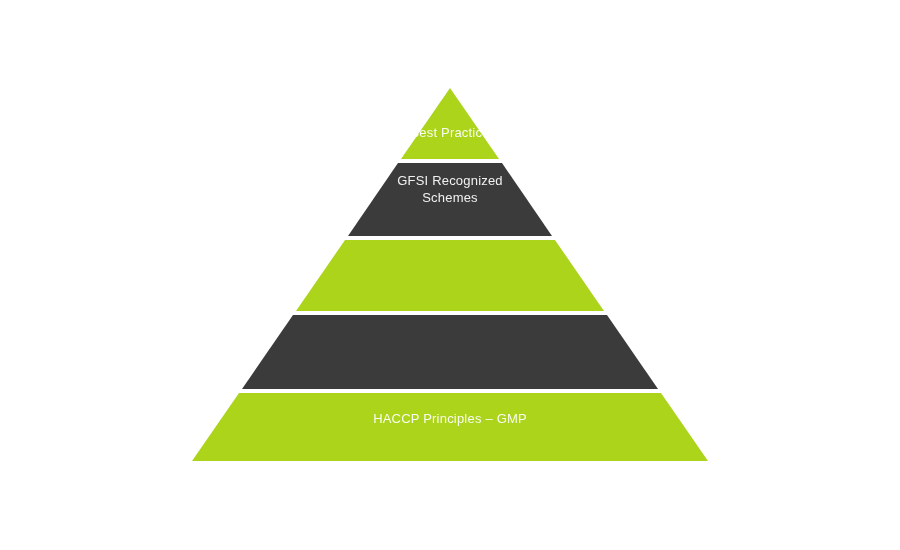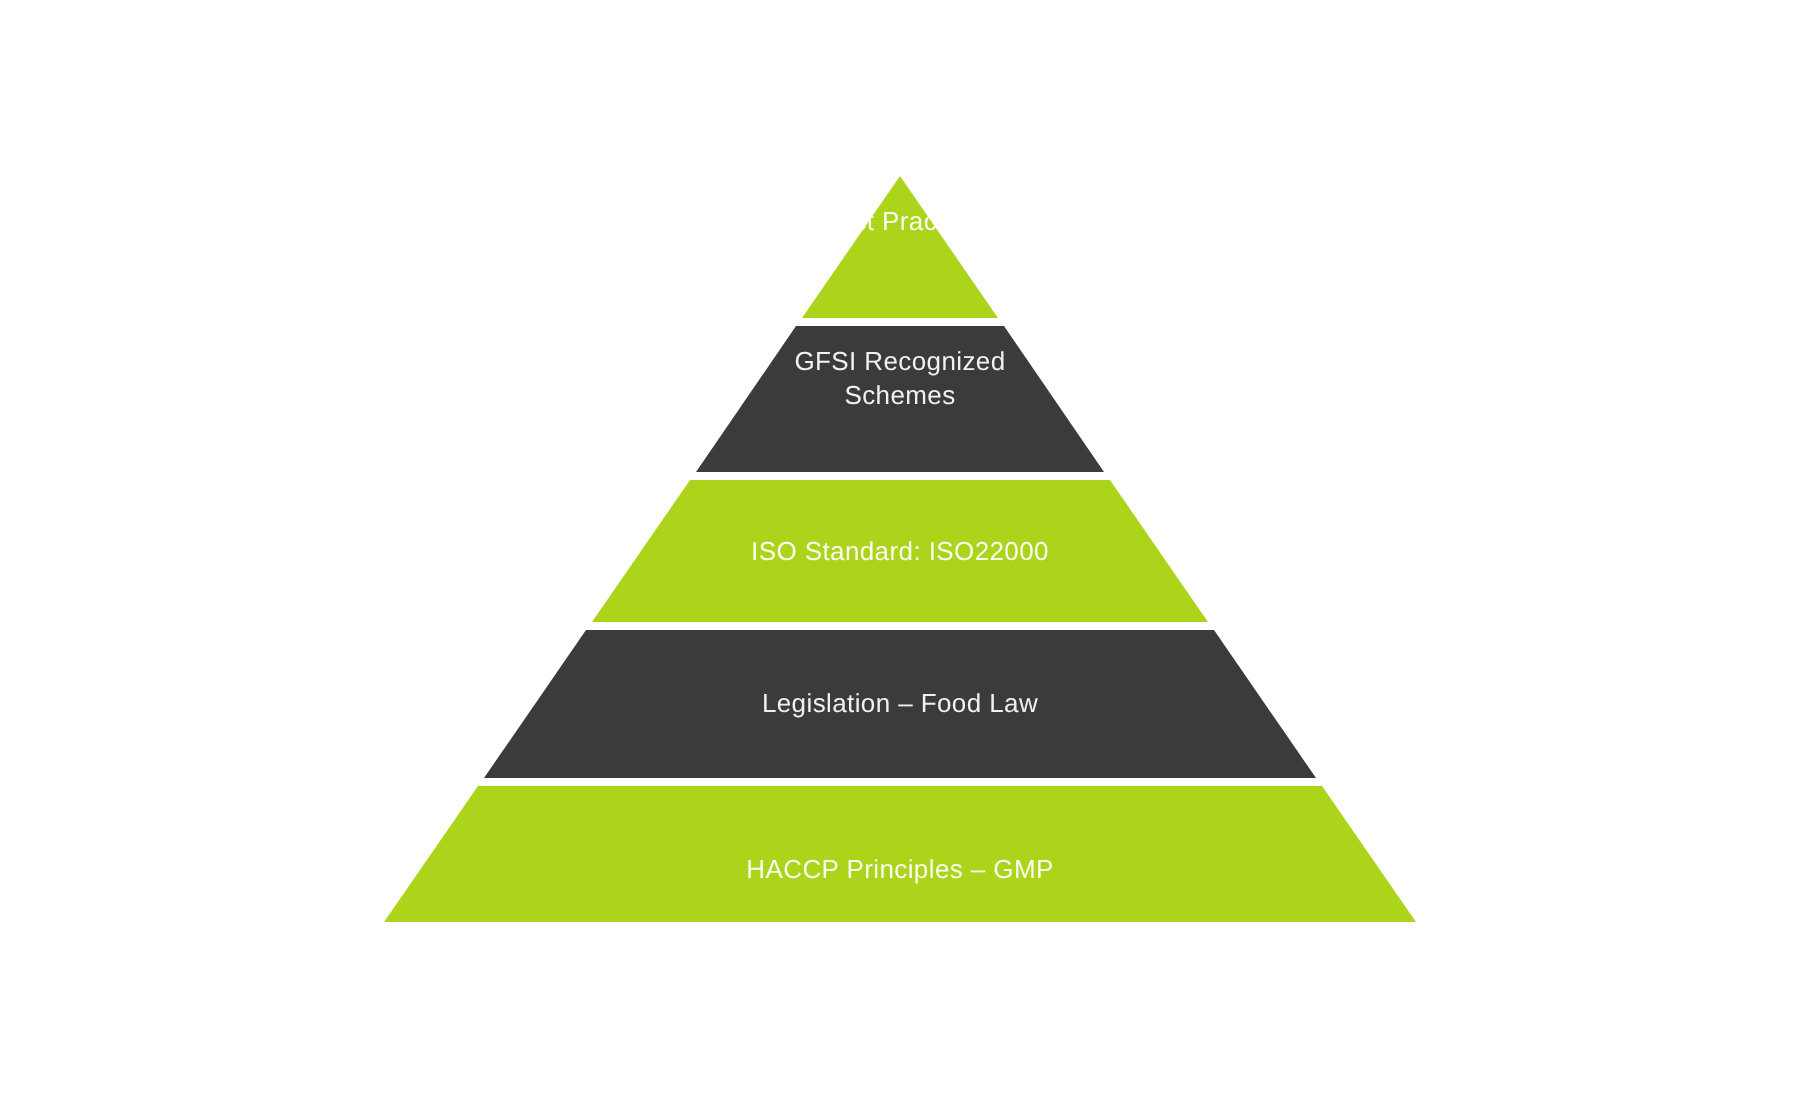--- a/index.html
+++ b/index.html
@@ -42,23 +42,21 @@
 <div class="canvas">
 
   <svg class="pyramid-svg" width="900" height="550" viewBox="0 0 900 550">
     <polygon points="450,88 499,159 401,159" fill="#abd41a"></polygon>
     <polygon points="398,163 502,163 552,236 348,236" fill="#3b3b3b"></polygon>
     <polygon points="345,240 555,240 604,311 296,311" fill="#abd41a"></polygon>
     <polygon points="293,315 607,315 658,389 242,389" fill="#3b3b3b"></polygon>
     <polygon points="239,393 661,393 708,461 192,461" fill="#abd41a"></polygon>
   </svg>
 
-  <div class="tier-label narrow" style="top:102px;">Best Practice</div>
+  <div class="tier-label narrow" style="top:124px;">Best Practice</div>
 
   <div class="tier-label medium" style="top:172px;">GFSI Recognized Schemes</div>
 
-  <div class="tier-label wide" style="top:267px;">ISO Standard: ISO22000</div>
 
-  <div class="tier-label wide" style="top:343px;">Legislation – Food Law</div>
 
-  <div class="tier-label wide" style="top:426px;text-align:center;">HACCP Principles – GMP</div>
+  <div class="tier-label wide" style="top:410px;text-align:center;">HACCP Principles – GMP</div>
 
 </div>
 
 </body></html>

